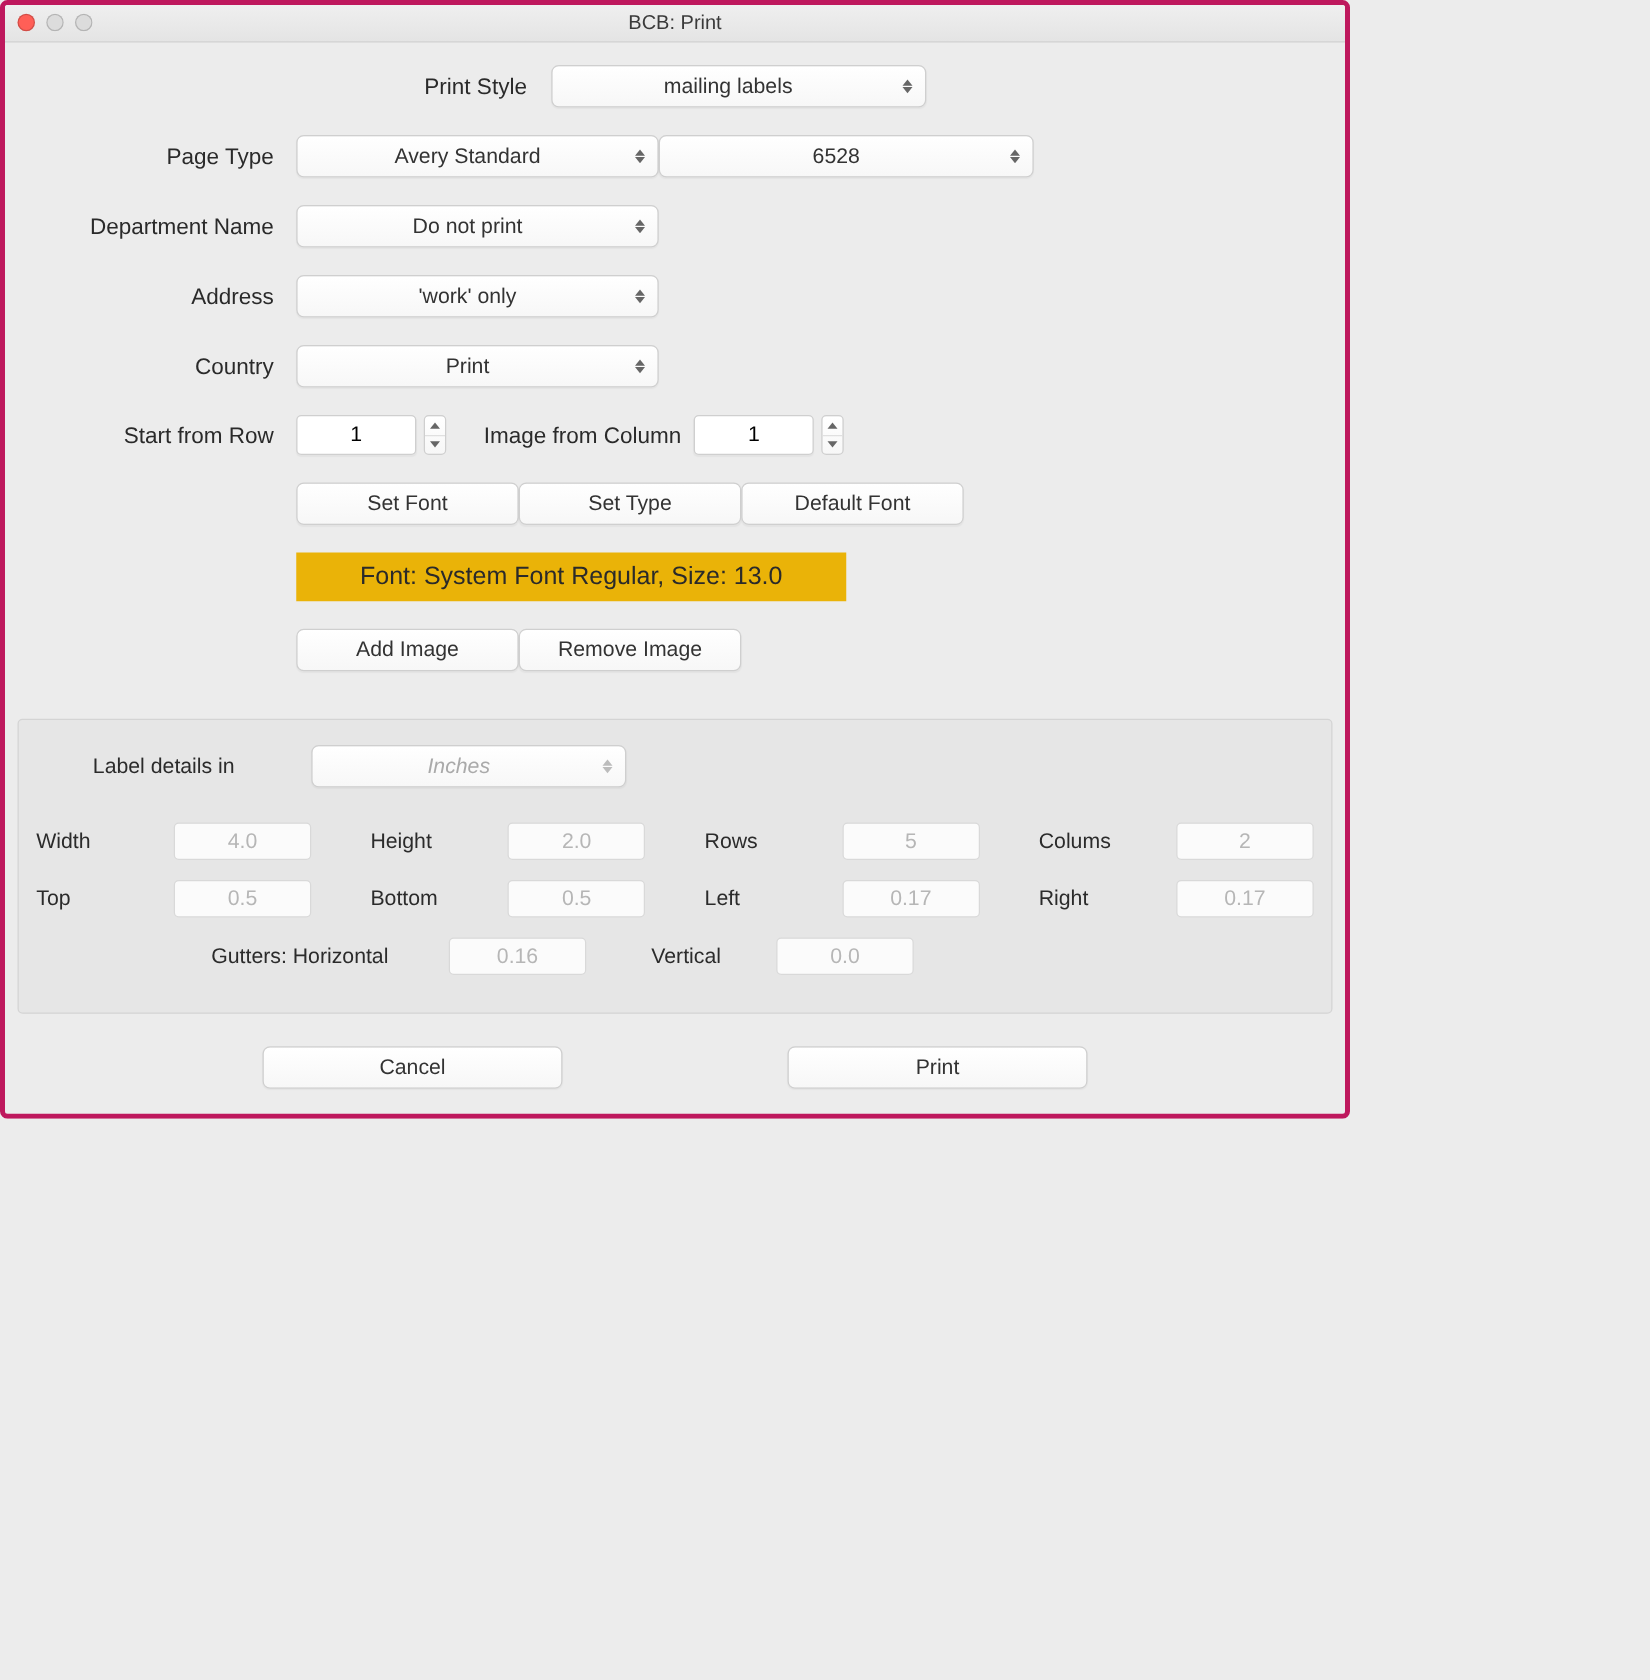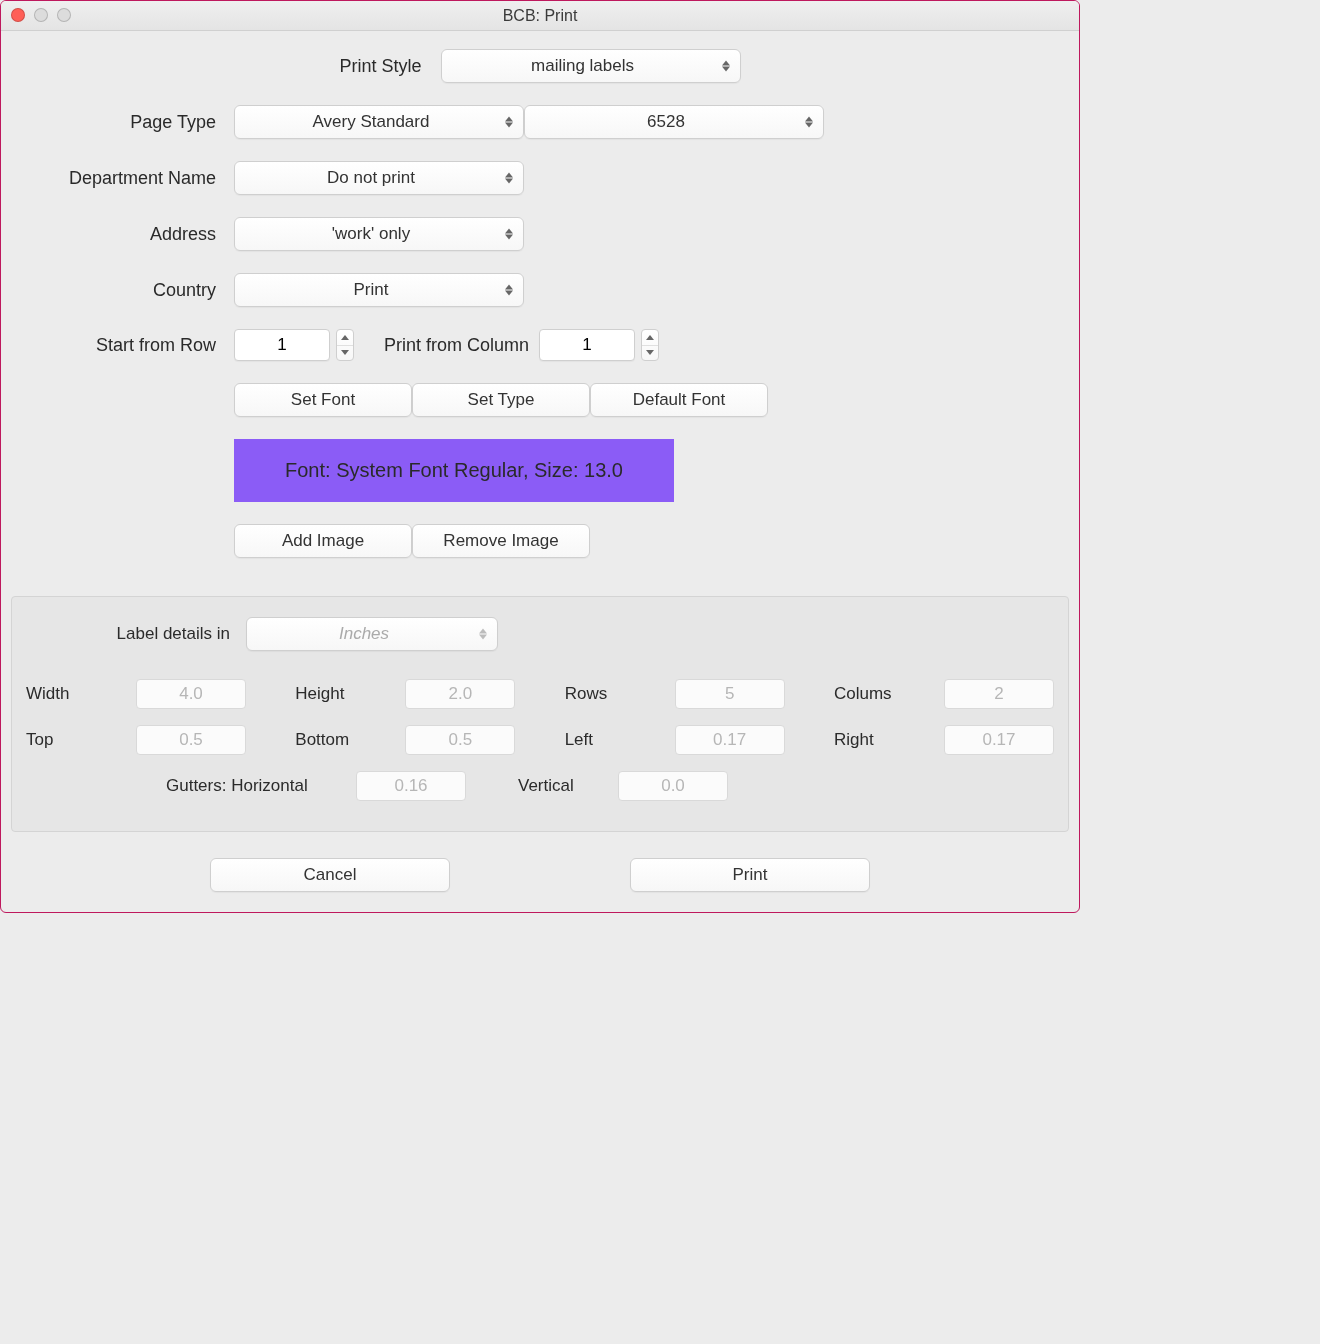--- a/index.html
+++ b/index.html
@@ -6,21 +6,21 @@
   html, body {
     margin: 0; padding: 0;
     font-family: -apple-system, "Helvetica Neue", Arial, sans-serif;
     font-size: 17px;
     color: #2a2a2a;
     background: #ececec;
   }
   .window {
     width: 1080px;
     background: #ececec;
-    border: 1px solid #be185d;
+    border: 4px solid #be185d;
     border-radius: 6px;
     overflow: hidden;
     margin: 0;
   }
   .titlebar {
     position: relative;
     height: 30px;
     background: linear-gradient(#efefef, #e4e4e4);
     border-bottom: 1px solid #d0d0d0;
     display: flex;
@@ -129,22 +129,22 @@
   }
   .stepbtns .half {
     flex: 1;
     display: flex; align-items: center; justify-content: center;
     color: #666;
   }
   .stepbtns .half + .half { border-top: 1px solid #e0e0e0; }
 
   
   .fontbox {
-    background: #8b5cf6;
-    padding: 20px 16px;
+    background: #eab308;
+    padding: 8px 16px;
     font-size: 20px;
     min-width: 440px;
     text-align: center;
   }
 
   
   .panel {
     margin-top: 38px;
     margin-left: -18px;
     margin-right: -18px;
@@ -277,21 +277,21 @@
           <div class="stepbtns">
             <div class="half">
                 <span class="arr-up"></span>
               </div>
             <div class="half">
                 <span class="arr-down"></span>
               </div>
           </div>
         </div>
         <div style="width:30px"></div>
-        <div class="lbl center-row" style="width:auto">Print from Column</div>
+        <div class="lbl center-row" style="width:auto">Image from Column</div>
         <div class="stepper">
           <input type="text" value="1" style="">
           <div class="stepbtns">
             <div class="half">
                 <span class="arr-up"></span>
               </div>
             <div class="half">
                 <span class="arr-down"></span>
               </div>
           </div>
@@ -317,21 +317,21 @@
       <div class="lbl"></div>
       <div class="ctrls">
         <div class="btn" style="width:178px">Add Image</div>
         <div class="btn" style="width:178px">Remove Image</div>
       </div>
     </div>
 
     <div class="panel">
 
       <div class="panel-row" style="margin-bottom:28px">
-        <div class="plbl" style="width:220px; text-align:right; padding-right:16px">Label details in</div>
+        <div class="plbl" style="width:220px; text-align:center; padding-right:16px">Label details in</div>
         <div class="popup disabled" style="width:252px">
           <span>Inches</span>
           <span class="arrows">
               <span class="arr-up"></span>
               <span class="arr-down"></span>
             </span>
         </div>
       </div>
 
       <div class="panel-row" style="justify-content:space-between">

